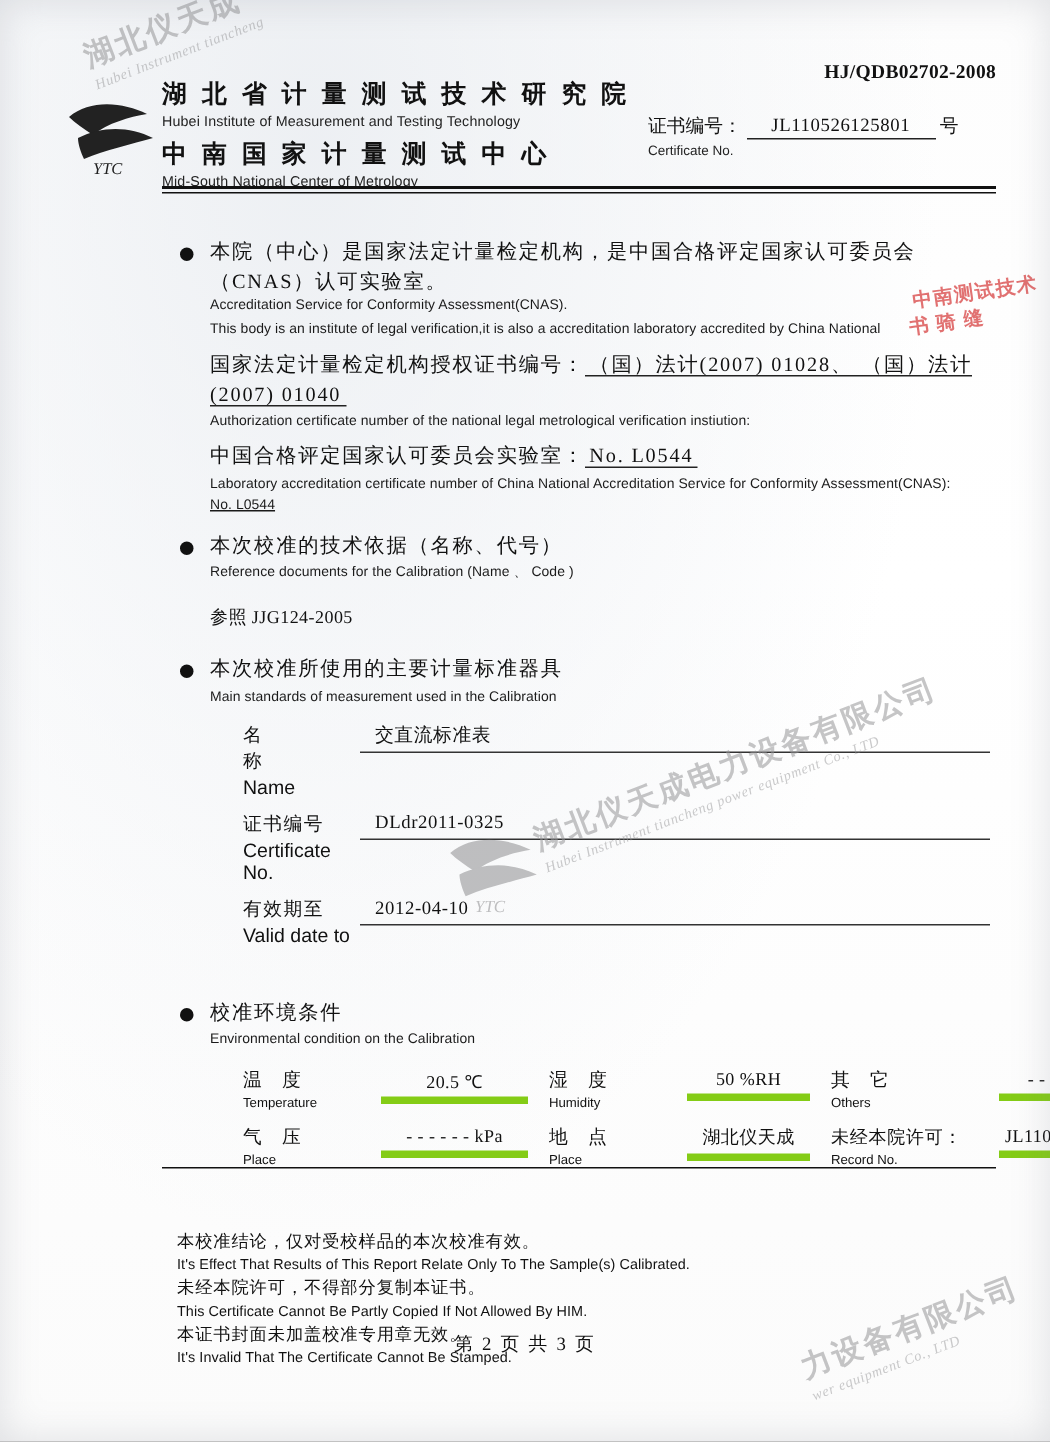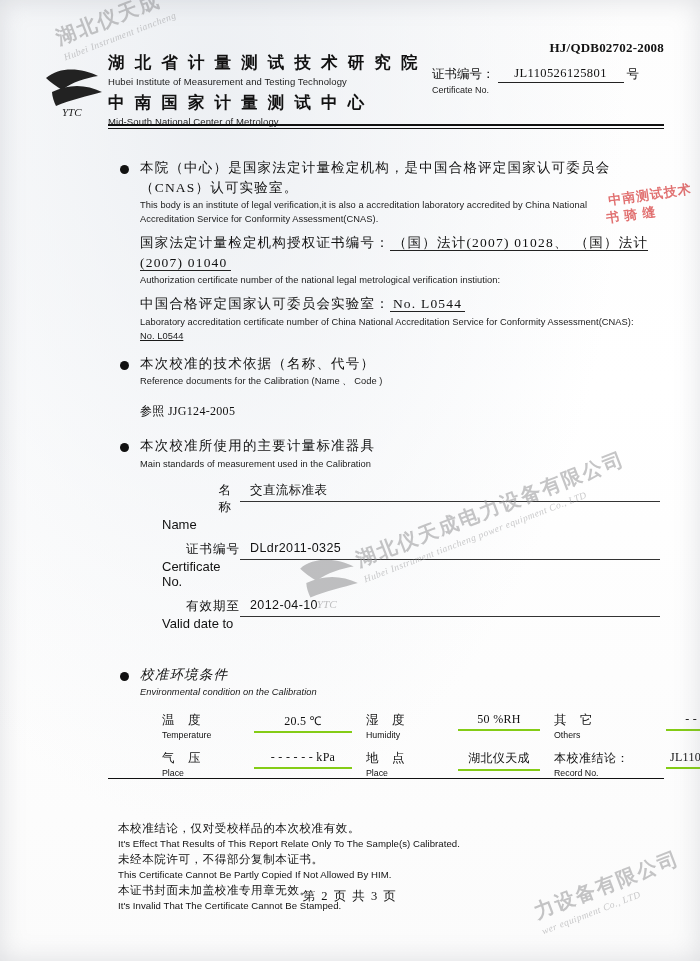--- a/index.html
+++ b/index.html
@@ -59,21 +59,21 @@
   .org-en {
     font-size: 9.5px;
     letter-spacing: 0.1px;
     color: #222;
     margin-top: 2px;
     margin-bottom: 5px;
     white-space: nowrap;
   }
   .cert-no-block {
     position: absolute;
-    top: 66px;
+    top: 76px;
     left: 432px;
     width: 230px;
   }
   .cert-no-line {
     display: flex;
     align-items: flex-end;
     font-family: "Liberation Serif", serif;
     font-size: 12.5px;
   }
   .cert-no-label-cn { white-space: nowrap; }
@@ -186,34 +186,33 @@
   }
   .std-label {
     width: 78px;
     flex: none;
   }
   .std-label .l-cn {
     font-family: Liberation Sans, sans-serif;
     font-size: 12.5px;
     letter-spacing: 1px;
     display: block;
-    text-align: right;
   }
   .std-label .l-cn.spread {
     letter-spacing: 9px;
   }
   .std-label .l-en {
     font-size: 13px;
     display: block;
     margin-top: 1px;
   }
   .std-value {
     flex: 1;
     border-bottom: 1px solid #333;
-    font-family: Liberation Sans, sans-serif;
+    font-family: Liberation Serif, serif;
     font-size: 12.5px;
     padding: 0 0 2px 10px;
     letter-spacing: 0.4px;
     min-height: 16px;
   }
 
   
   .env {
     margin-top: 12px;
     padding-left: 44px;
@@ -227,21 +226,21 @@
     font-size: 12.5px;
     letter-spacing: 5px;
     display: block;
   }
   .env-label .l-en {
     font-size: 8.8px;
     display: block;
     margin-top: 1px;
   }
   .env-val {
-    border-bottom: 2px solid #84cc16;
+    border-bottom: 5px solid #84cc16;
     font-family: "Liberation Serif", serif;
     font-size: 12px;
     letter-spacing: 0.3px;
     padding: 0 4px 2px 4px;
     margin-right: 14px;
     min-height: 15px;
     text-align: center;
   }
   .env-val.left { text-align: left; }
 
@@ -388,22 +387,22 @@
     <div class="cert-no-label-en">Certificate No.</div>
   </div>
 
   <div class="head-rule"></div>
   <div class="head-rule2"></div>
 
   <div class="body">
 
     <div class="bullet-row">
       <div class="cn">本院（中心）是国家法定计量检定机构，是中国合格评定国家认可委员会（CNAS）认可实验室。</div>
+      <div class="en">Accreditation Service for Conformity Assessment(CNAS).</div>
       <div class="en mt2">This body is an institute of legal verification,it is also a accreditation laboratory accredited by China National</div>
-      <div class="en">Accreditation Service for Conformity Assessment(CNAS).</div>
 
       <div class="cn mt6">
         <span>国家法定计量检定机构授权证书编号：</span><span class="ul">（国）法计(2007) 01028、</span><span class="ul">（国）法计(2007) 01040</span>
       </div>
       <div class="en mt2">Authorization certificate number of the national legal metrological verification instiution:</div>
 
       <div class="cn mt6">
         <span>中国合格评定国家认可委员会实验室：</span><span class="ul">No. L0544</span>
       </div>
       <div class="en mt2">Laboratory accreditation certificate number of China National Accreditation Service for Conformity Assessment(CNAS):</div>
@@ -438,21 +437,21 @@
       </div>
       <div class="std-row">
         <div class="std-label">
           <span class="l-cn">有效期至</span>
           <span class="l-en">Valid date to</span>
         </div>
         <div class="std-value">2012-04-10</div>
       </div>
     </div>
 
-    <div class="bullet-row" style="margin-top:34px;font-style:italic;">
+    <div class="bullet-row" style="margin-top:34px;">
       <div class="cn">校准环境条件</div>
       <div class="en mt2">Environmental condition on the Calibration</div>
     </div>
 
     <div class="env">
       <div class="env-label">
         <span class="l-cn">温 度</span>
         <span class="l-en">Temperature</span>
       </div>
       <div class="env-val">20.5  ℃</div>
@@ -475,21 +474,21 @@
       </div>
       <div class="env-val">- - - - - -  kPa</div>
 
       <div class="env-label">
         <span class="l-cn">地 点</span>
         <span class="l-en">Place</span>
       </div>
       <div class="env-val">湖北仪天成</div>
 
       <div class="env-label" style="letter-spacing:0;">
-        <span class="l-cn" style="letter-spacing:0.5px;font-size:12px;">本校准结论：</span>
+        <span class="l-cn" style="letter-spacing:0.5px;font-size:12px;">未经本院许可：</span>
         <span class="l-en">Record No.</span>
       </div>
       <div class="env-val left">JL110526125801</div>
     </div>
   </div>
 
   <div class="foot-rule"></div>
   <div class="footer">
     <div class="f-cn">本校准结论，仅对受校样品的本次校准有效。</div>
     <div class="f-en">It's Effect That Results  of  This Report Relate Only To The Sample(s) Calibrated.</div>

